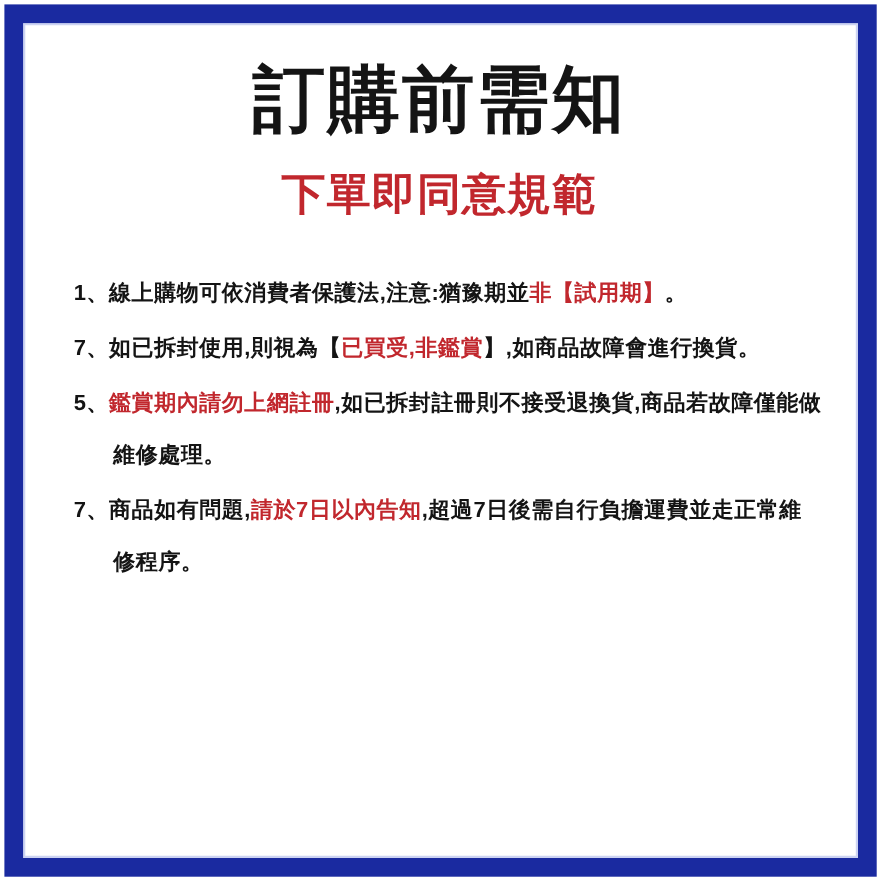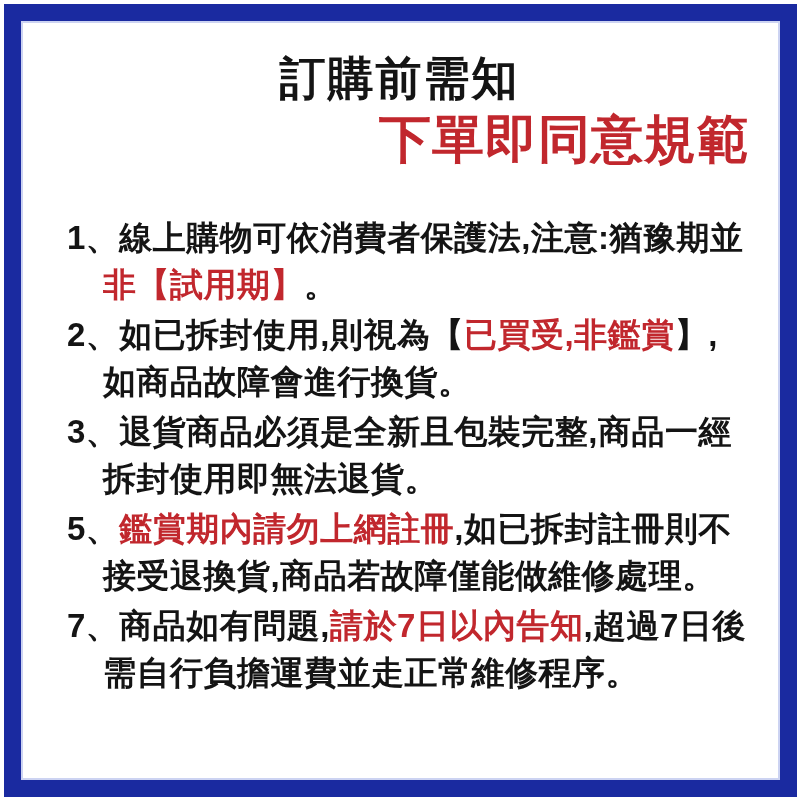--- a/index.html
+++ b/index.html
@@ -24,43 +24,43 @@
   .notice-card {
     width: 100%;
     height: 100%;
     border: 17px solid var(--border-blue);
     background: var(--bg-white);
     box-shadow: inset 0 0 0 2px #ccd3f2;  
     padding: 30px 30px 0 28px;
     overflow: hidden;
   }
   .page-title {
-    font-size: 46px;
+    font-size: 66px;
     line-height: 1.2;
     font-weight: 800;
     letter-spacing: 2px;
     text-align: center;
     color: var(--text-black);
   }
   .page-subtitle {
-    font-size: 52px;
+    font-size: 40px;
     line-height: 1.15;
     font-weight: 800;
     letter-spacing: 1px;
-    text-align: right;
+    text-align: center;
     color: var(--highlight-red);
-    margin-top: 4px;
+    margin-top: 24px;
   }
   .terms-list {
     margin-top: 44px;
     padding-left: 18px;
     padding-right: 2px;
   }
   .terms-item {
-    font-size: 33px;
+    font-size: 20px;
     font-weight: 700;
     line-height: 47px;
     color: var(--text-black);
     padding-left: 36px;        
     text-indent: -36px;
     margin-bottom: 3px;
     letter-spacing: 0.5px;
   }
   .terms-item .red { color: var(--highlight-red); }
 </style>
@@ -71,23 +71,22 @@
   <div class="notice-card">
 
     <h1 class="page-title">訂購前需知</h1>
 
     <h2 class="page-subtitle">下單即同意規範</h2>
 
     <div class="terms-list">
 
       <p class="terms-item"><span>1、線上購物可依消費者保護法,注意:猶豫期並</span><span class="red">非【試用期】</span><span>。</span></p>
 
-      <p class="terms-item"><span>2、如已拆封使用,則視為【</span><span class="red">已買受,非鑑賞</span><span>】,如商品故障會進行換貨。</span></p>
+      <p class="terms-item"><span>7、如已拆封使用,則視為【</span><span class="red">已買受,非鑑賞</span><span>】,如商品故障會進行換貨。</span></p>
 
-      <p class="terms-item"><span>3、退貨商品必須是全新且包裝完整,商品一經拆封使用即無法退貨。</span></p>
 
 
       <p class="terms-item"><span>5、</span><span class="red">鑑賞期內請勿上網註冊</span><span>,如已拆封註冊則不接受退換貨,商品若故障僅能做維修處理。</span></p>
 
       <p class="terms-item"><span>7、商品如有問題,</span><span class="red">請於7日以內告知</span><span>,超過7日後需自行負擔運費並走正常維修程序。</span></p>
 
     </div>
   </div>
 </div>
 

